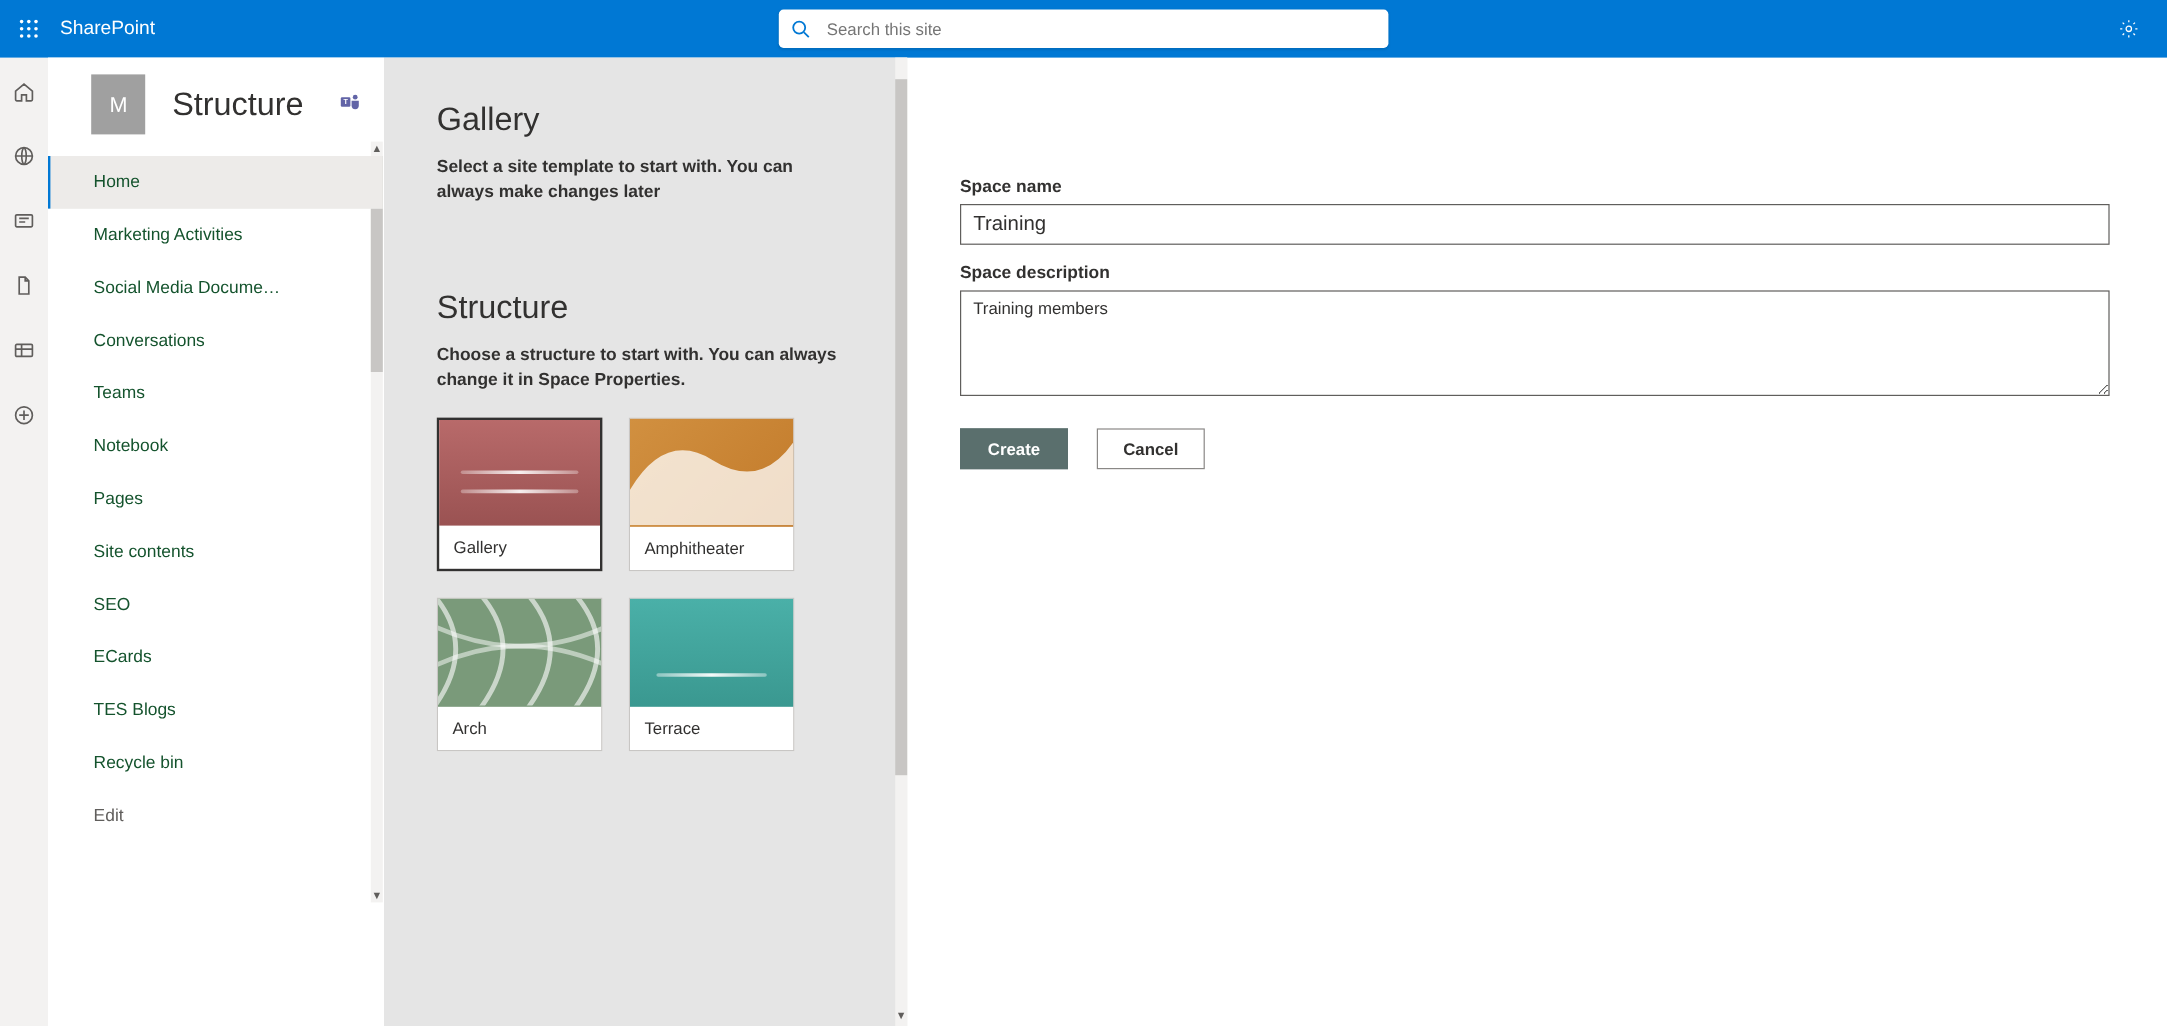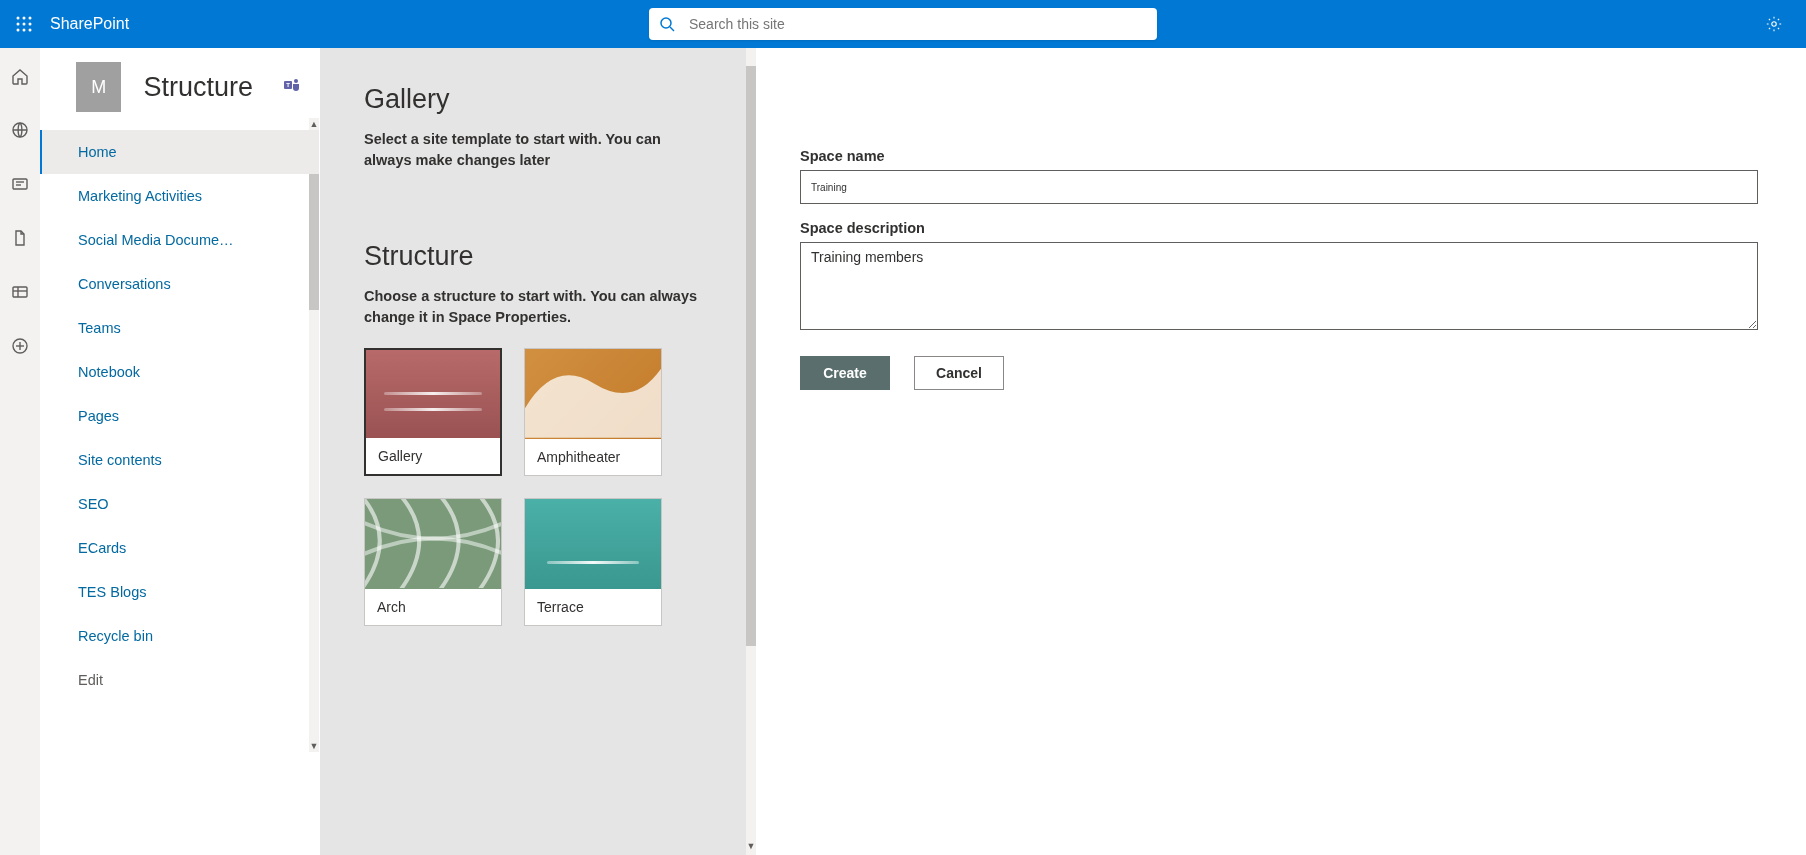--- a/index.html
+++ b/index.html
@@ -73,21 +73,21 @@
     .nav-scroll-thumb {
       position: absolute; right: 0; top: 0; width: 10px; height: 180px; background: #c8c6c4;
     }
     .nav-scroll-arrow {
       position: absolute; right: 0; width: 10px; height: 12px; font-size: 9px; line-height: 12px;
       text-align: center; color: #605e5c; background: #f3f2f1;
     }
     .nav-scroll-arrow.up { top: -12px; }
     .nav-scroll-arrow.down { top: 610px; }
     .nav-item {
-      padding: 14px 20px 14px 38px; font-size: 14.5px; color: #0369a1; cursor: pointer;
+      padding: 14px 20px 14px 38px; font-size: 14.5px; color: #14532d; cursor: pointer;
       white-space: nowrap; overflow: hidden; text-overflow: ellipsis;
       position: relative;
     }
     .nav-item.active {
       background: #edebe9;
     }
     .nav-item.active::before {
       content: ""; position: absolute; left: 0; top: 0; bottom: 0; width: 2px; background: #0078d4;
     }
     .nav-item.muted { color: #605e5c; }
@@ -142,21 +142,21 @@
       content: ""; position: absolute; left: 22px; right: 22px; top: 62px; height: 3px; border-radius: 3px;
       background: linear-gradient(90deg, rgba(255,255,255,.4), rgba(255,255,255,.95), rgba(255,255,255,.4));
     }
 
     
     .form-col {
       flex: 1; padding: 100px 48px 10px 44px;
     }
     .field-label { font-size: 14.5px; font-weight: 600; color: #323130; margin-bottom: 6px; }
     .text-input {
-      width: 100%; height: 34px; border: 1px solid #605e5c; padding: 0 10px; font-size: 10px;
+      width: 100%; height: 34px; border: 1px solid #605e5c; padding: 0 10px; font-size: 17px;
       outline: none; color: #323130;
     }
     .textarea {
       width: 100%; height: 88px; border: 1px solid #605e5c; padding: 6px 10px; font-size: 14px;
       outline: none; color: #323130; resize: both; font-family: inherit;
     }
     .gap { height: 16px; }
     .btn-row { display: flex; gap: 24px; margin-top: 22px; }
     .btn {
       min-width: 90px; height: 34px; padding: 0 20px; font-size: 14px; font-weight: 600;

